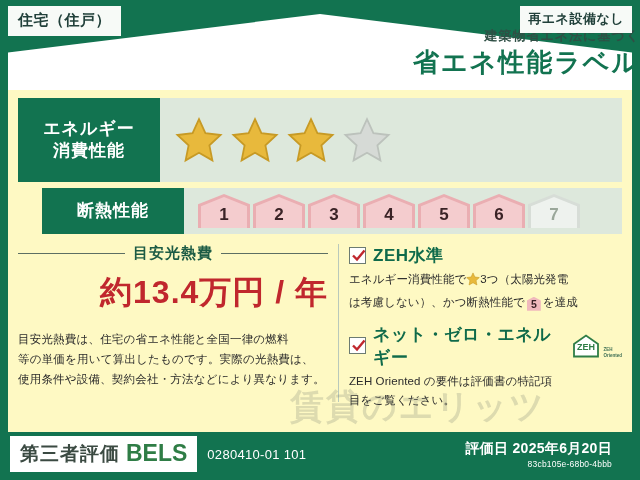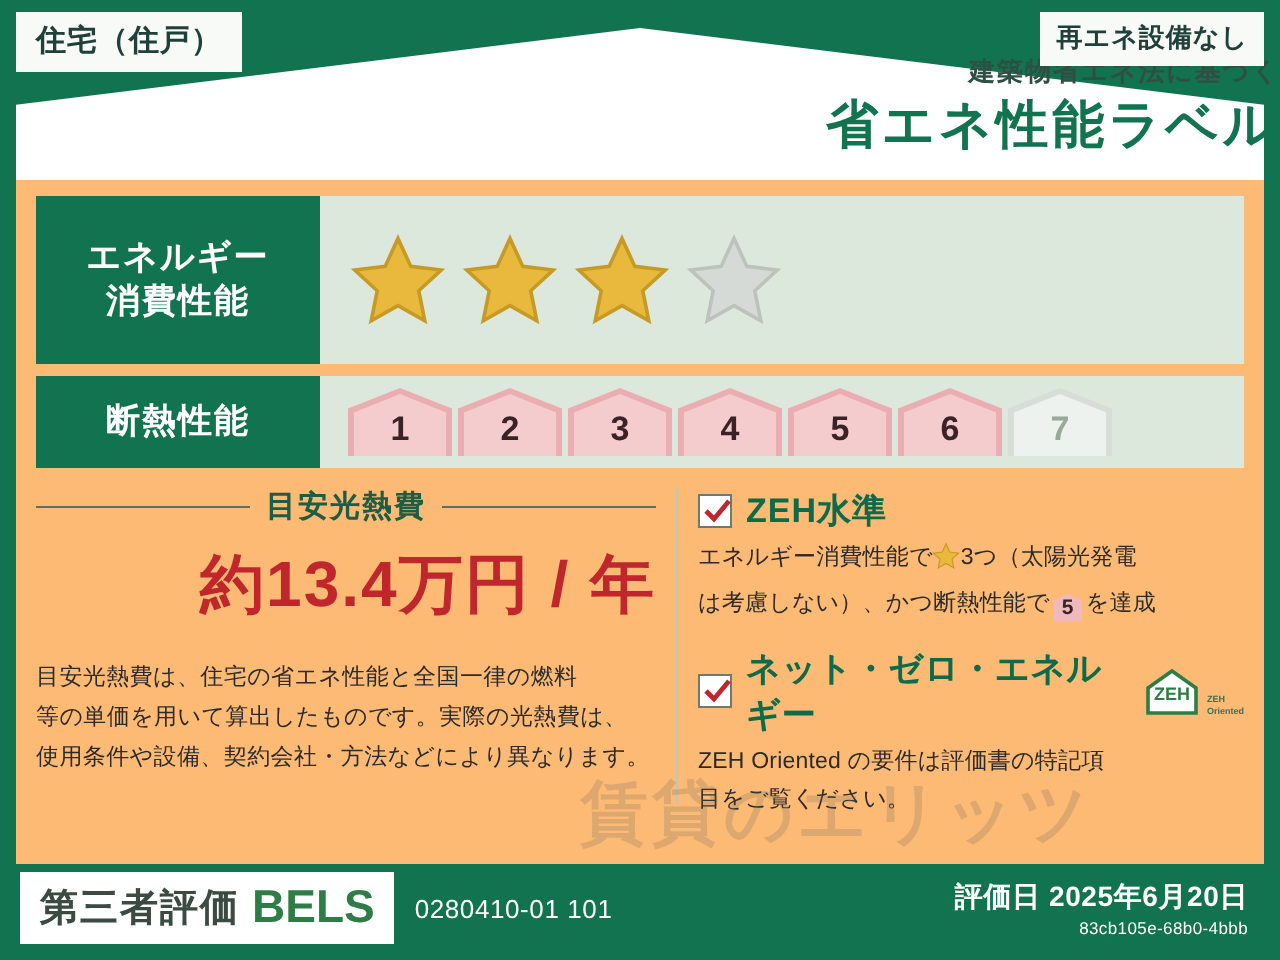--- a/index.html
+++ b/index.html
@@ -47,33 +47,33 @@
   }
   .roof-title {
     font-size: 26px; font-weight: bold; color: #127350;
     letter-spacing: 2px; line-height: 1.25; margin-top: 2px;
   }
 
   
   .body-card {
     position: absolute;
     left: 8px; right: 8px; top: 90px; bottom: 48px;
-    background: #fdba74;
+    background: #fef9c3;
     z-index: 3;
     padding: 8px 10px 0;
   }
 
   
   .perf-row {
     display: flex; align-items: stretch;
     background: #dde8dc;
     margin-bottom: 6px;
   }
   .perf-row.energy { height: 84px; }
-  .perf-row.insul  { height: 46px; }
+  .perf-row.insul  { height: 46px; margin-left: 24px; }
 
   .perf-key {
     width: 142px; flex: none;
     background: #127350;
     color: #ffffff; font-weight: bold;
     display: flex; flex-direction: column;
     align-items: center; justify-content: center;
     font-size: 17px; line-height: 1.28; letter-spacing: 1px;
   }
   .perf-val {
@@ -167,21 +167,21 @@
     margin: 0 2px;
   }
   .zeh-logo { display: inline-flex; align-items: flex-end; vertical-align: -7px; margin-left: 2px;}
   .zeh-logo-sub {
     font-size: 4.5px; color: #3f6f55; line-height: 1.25;
     margin-left: 2px; font-weight: bold;
   }
 
   
   .footer {
-    position: absolute; left: 0; right: 4px; bottom: 0; height: 52px;
+    position: absolute; left: 0; right: 16px; bottom: 0; height: 52px;
     z-index: 4;
     display: flex; align-items: center;
   }
   .bels-badge {
     background: #ffffff; margin-left: 10px;
     display: flex; align-items: center; gap: 6px;
     padding: 4px 10px 5px;
   }
   .bels-jp { font-size: 19px; font-weight: bold; color: #3b4a42; letter-spacing: 1px; }
   .bels-en { font-size: 23px; font-weight: bold; color: #2f7d46; letter-spacing: 0px; }

